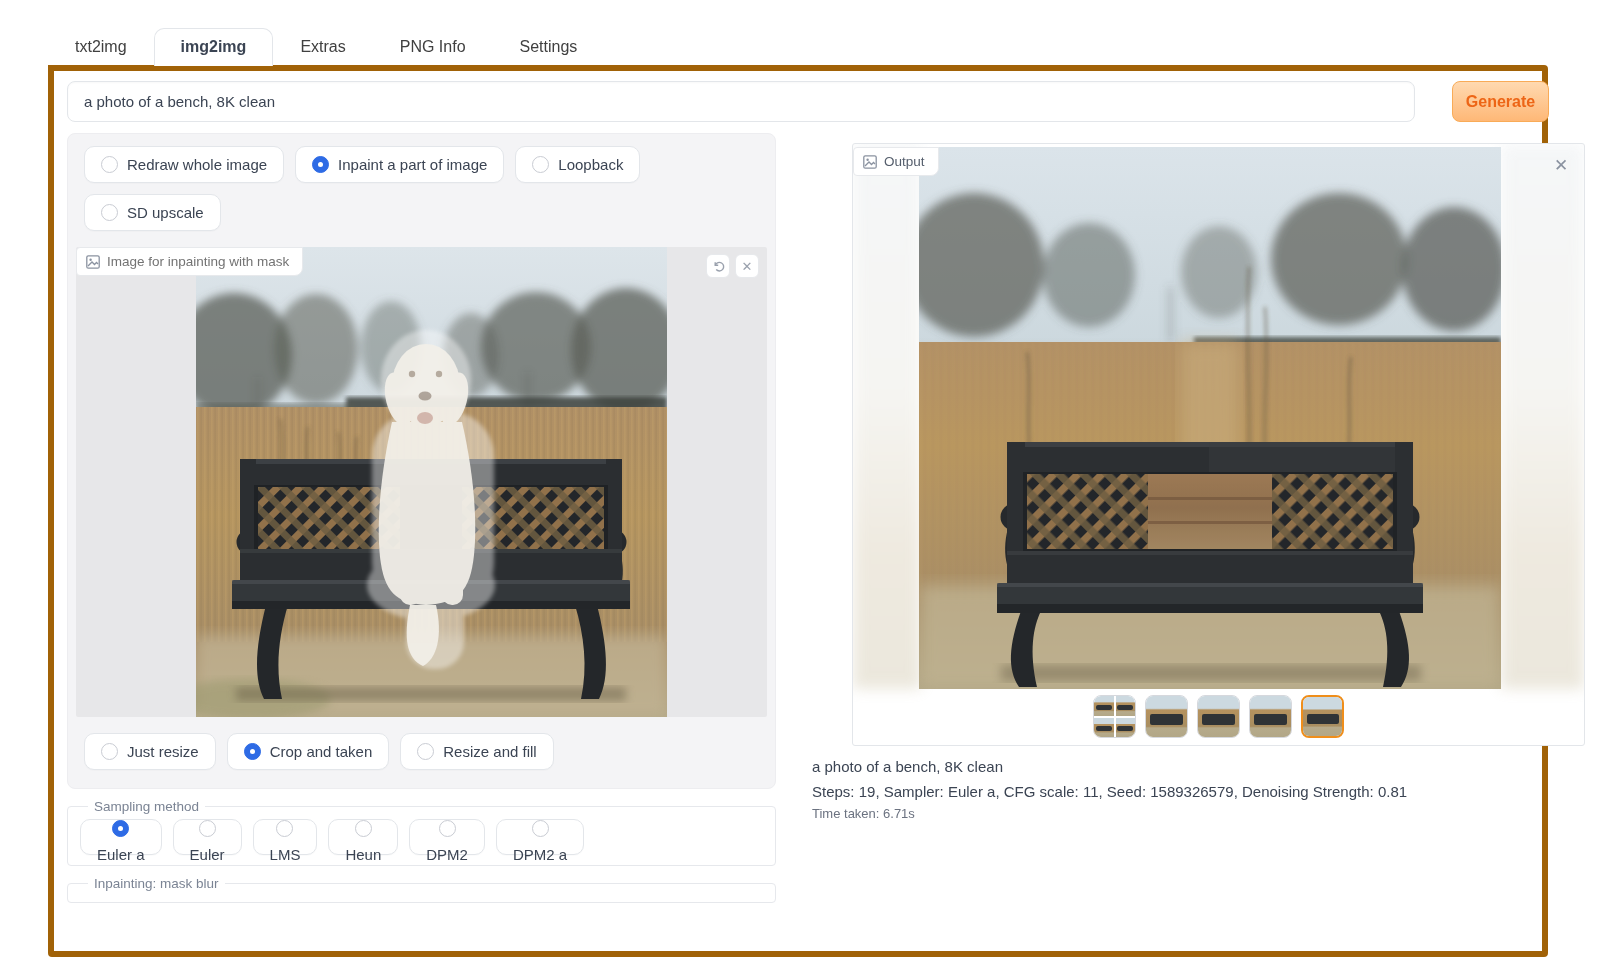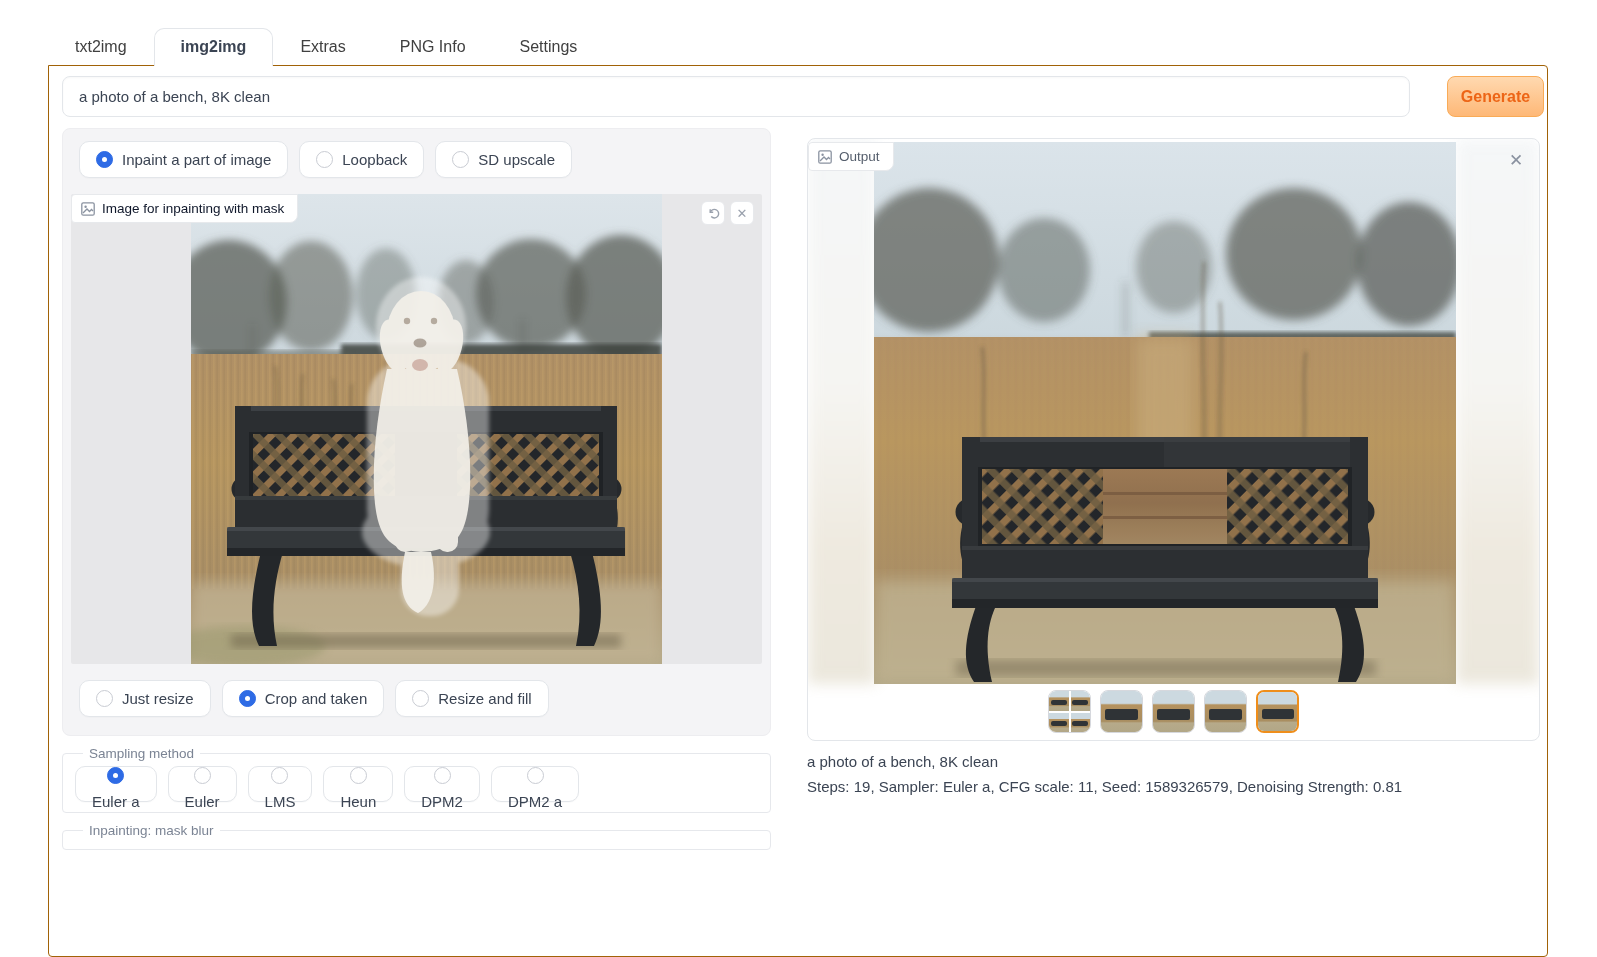--- a/index.html
+++ b/index.html
@@ -4,54 +4,54 @@
 <style>
   * { box-sizing: border-box; }
   body { margin:0; background:#fff; font-family:"Liberation Sans",sans-serif; color:#374151; }
   .app { position:relative; width:1597px; height:957px; overflow:hidden; background:#fff; }
 
   
   .tabs { position:absolute; left:48px; top:28px; display:flex; z-index:3; }
   .tab { padding:9px 26px; font-size:16px; color:#404040; cursor:pointer; border:1px solid transparent; border-bottom:none; }
   .tab.active { background:#fff; color:#3b4453; font-weight:bold; border-color:#e3e6ea; border-radius:10px 10px 0 0; margin-bottom:-1px; }
 
-  .container { position:absolute; left:48px; top:65px; width:1500px; height:892px; background:#fff; border:1px solid #a16207; border-radius:0 4px 4px 4px; }
+  .container { position:absolute; left:48px; top:65px; width:1500px; height:892px; background:#fff; border:6px solid #a16207; border-radius:0 4px 4px 4px; }
 
   
   .prompt-input { position:absolute; left:13px; top:10px; width:1348px; height:41px; border:1px solid #e3e6ea; border-radius:8px; padding:0 16px; font-size:15px; color:#3b4453; font-family:inherit; background:#fff; box-shadow:0 1px 2px rgba(0,0,0,.03) inset; }
   .generate-btn { position:absolute; left:1398px; top:10px; width:97px; height:41px; border:1px solid #f9ab57; border-radius:8px; background:linear-gradient(180deg, var(--gen-bg-top), var(--gen-bg-bottom)); color:var(--gen-text); font-weight:bold; font-size:16px; font-family:inherit; cursor:pointer; }
 
   
   .left-col { position:absolute; left:13px; top:62px; width:709px; }
   .gray-panel { background:#f4f4f6; border:1px solid #ededf0; border-radius:8px; padding:6px 8px 12px 8px; }
 
   .pill-row { display:flex; gap:11px; padding:6px 8px; flex-wrap:wrap; }
   .pill { display:inline-flex; align-items:center; gap:9px; background:#fff; border:1px solid #e3e6ea; border-radius:10px; padding:0 16px; height:37px; font-size:15px; color:#3b4453; cursor:pointer; box-shadow:0 1px 1px rgba(0,0,0,.02); }
   .radio { width:17px; height:17px; border-radius:50%; border:1.5px solid #c9ccd3; background:#fff; position:relative; flex:none; }
   .radio.on { border-color:var(--accent); background:var(--accent); }
   .radio.on::after { content:""; position:absolute; left:5px; top:5px; width:5px; height:5px; border-radius:50%; background:#fff; }
 
   .image-box { position:relative; margin-top:10px; height:470px; background:#e7e7e9; border-radius:2px; overflow:hidden; }
-  .img-chip { position:absolute; left:0; top:0; z-index:2; display:flex; align-items:center; gap:7px; background:#fff; border:1px solid #e7e9ec; border-radius:4px 0 8px 4px; padding:6px 13px 6px 9px; font-size:13.5px; color:#0f172a; }
+  .img-chip { position:absolute; left:0; top:0; z-index:2; display:flex; align-items:center; gap:7px; background:#fff; border:1px solid #e7e9ec; border-radius:4px 0 8px 4px; padding:6px 13px 6px 9px; font-size:13.5px; color:#737373; }
   .img-tools { position:absolute; right:8px; top:7px; z-index:2; display:flex; gap:5px; }
   .tool-btn { width:24px; height:24px; background:#fff; border:1px solid #e7e9ec; border-radius:6px; color:#9aa1ad; font-size:13px; display:flex; align-items:center; justify-content:center; cursor:pointer; }
   .photo-wrap { position:absolute; left:120px; top:0; width:471px; height:470px; }
 
   fieldset.group { border:1px solid #e6e8ec; border-radius:4px; margin:10px 0 0 0; padding:1px 12px 10px 12px; }
   fieldset.group legend { font-size:13.5px; color:#7b8494; padding:0 6px; margin-left:8px; }
   .slider-value { text-align:right; font-size:15px; color:#2f3643; padding-right:2px; line-height:1.15; }
   .slider { position:relative; height:16px; margin-top:2px; cursor:pointer; }
   .slider .track { position:absolute; left:0; right:0; top:6px; height:5px; border-radius:3px; background:#e6e6ea; }
   .slider .fill { position:absolute; left:0; top:6px; height:5px; border-radius:3px; background:#55585f; }
   .slider .thumb { position:absolute; top:0; width:16px; height:16px; border-radius:50%; background:#434750; margin-left:-8px; }
   .group .pill-row { padding:4px 0 0 0; }
   .group .pill { height:36px;flex-direction:column; }
 
   
-  .output-panel { position:absolute; left:758px; top:72px; width:733px; height:603px; border:1px solid #e3e6ea; border-radius:8px; background:#fff; overflow:hidden; }
+  .output-panel { position:absolute; left:798px; top:72px; width:733px; height:603px; border:1px solid #e3e6ea; border-radius:3px; background:#fff; overflow:hidden; }
   .edge-band { position:absolute; top:0; height:545px; opacity:.32; filter:blur(7px); }
   .edge-band.left { left:0; width:68px; background:linear-gradient(180deg,#dfe5e9 0%,#e3e1d7 45%,#cdbf9f 75%,#c3b795 100%); }
   .edge-band.right { right:0; width:83px; background:linear-gradient(180deg,#dfe5e9 0%,#e3e1d7 45%,#cdbf9f 75%,#c3b795 100%); }
   .out-photo { position:absolute; left:66px; top:3px; width:582px; height:542px; }
   .out-chip { position:absolute; left:0; top:3px; z-index:2; display:flex; align-items:center; gap:7px; background:#fff; border:1px solid #e7e9ec; border-radius:4px 0 8px 4px; padding:6px 13px 6px 9px; font-size:13.5px; color:#555e6c; }
   .out-close { position:absolute; right:10px; top:8px; z-index:2; width:26px; height:26px; display:flex; align-items:center; justify-content:center; color:#8a92a0; font-size:17px; cursor:pointer; background:transparent; border:none; }
   .thumbs { position:absolute; left:0; right:0; bottom:7px; display:flex; justify-content:center; gap:9px; }
   .thumb { width:43px; height:43px; border:1px solid #d6d8dd; border-radius:8px; overflow:hidden; background:#fff; cursor:pointer; flex:none; }
   .thumb.selected { border:2px solid var(--sel-border); }
   .mini { width:100%; height:100%; position:relative; background:linear-gradient(180deg,#ccd9e0 0%,#ccd9e0 30%,#b5925e 34%,#a98e61 74%,#b6aa8a 78%,#b2a787 100%); }
@@ -78,20 +78,24 @@
 
   <div class="container">
 
     <input class="prompt-input" value="a photo of a bench, 8K clean" style="">
     <button class="generate-btn">Generate</button>
 
     <div class="left-col">
 
       <div class="gray-panel">
         <div class="pill-row">
+            <label class="pill">
+              <span class="radio"></span>
+              <span>Redraw whole image</span>
+            </label>
             <label class="pill">
               <span class="radio on"></span>
               <span>Inpaint a part of image</span>
             </label>
             <label class="pill">
               <span class="radio"></span>
               <span>Loopback</span>
             </label>
             <label class="pill">
               <span class="radio"></span>
@@ -416,16 +420,17 @@
           </div>
           <div class="thumb selected">
             <div class="mini"></div>
           </div>
         </div>
     </div>
 
     <div class="caption-block">
       <div class="caption-line">a photo of a bench, 8K clean</div>
       <div class="params-line">Steps: 19, Sampler: Euler a, CFG scale: 11, Seed: 1589326579, Denoising Strength: 0.81</div>
+      <div class="time-line">Time taken: 6.71s</div>
     </div>
 
   </div>
 </div>
 
 </body></html>

